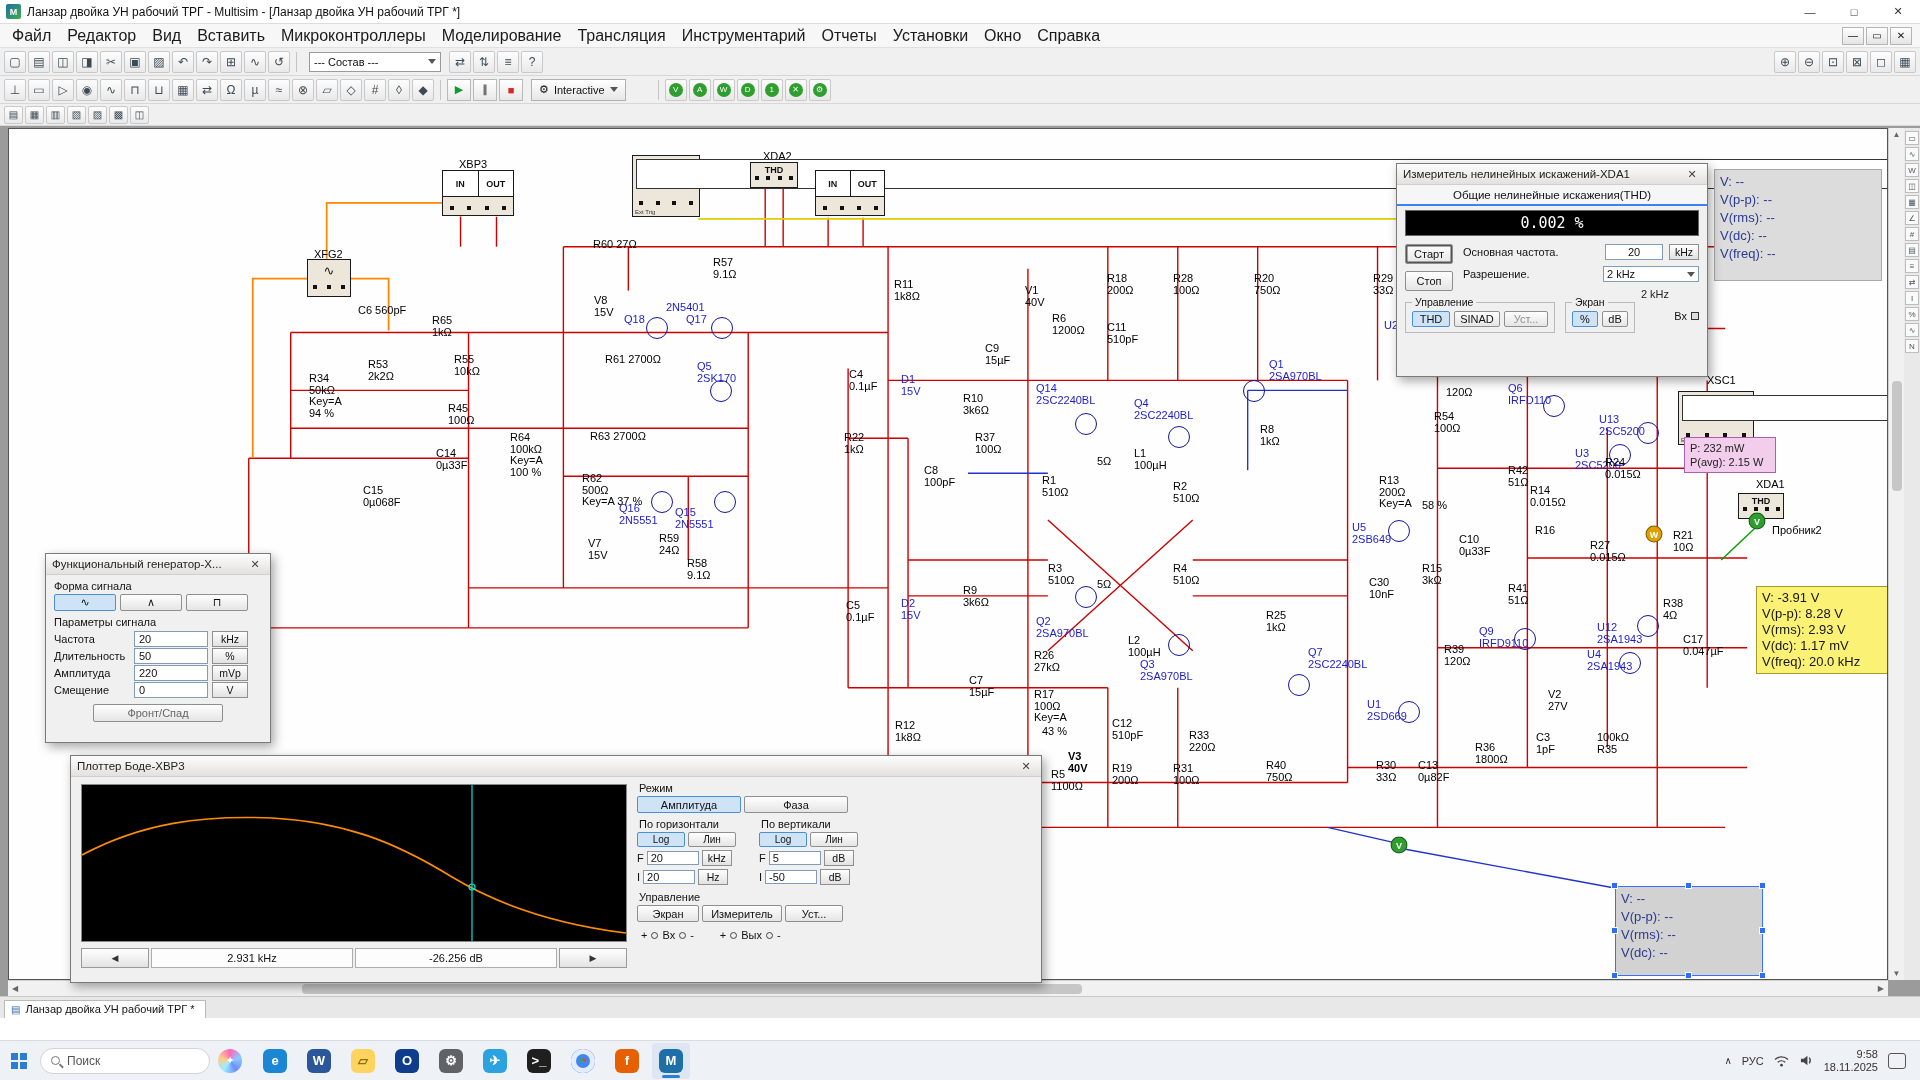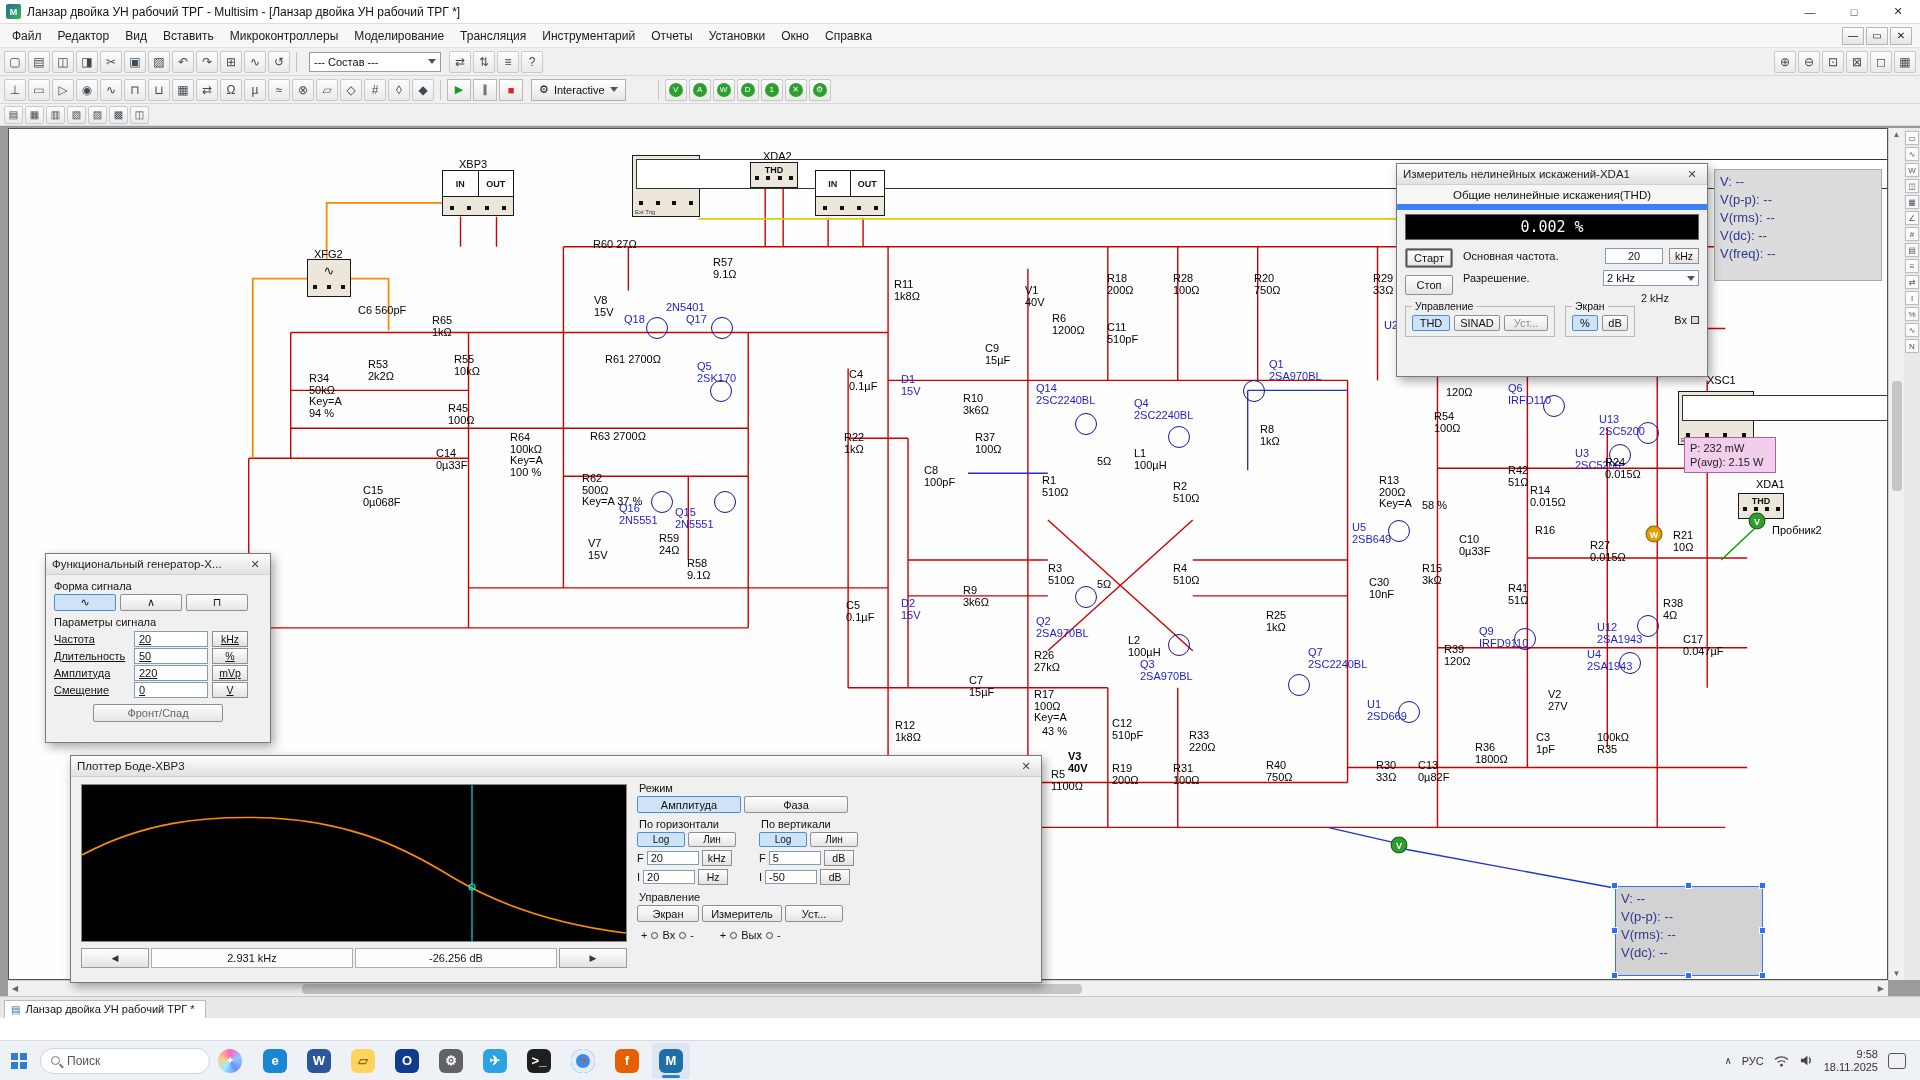--- a/index.html
+++ b/index.html
@@ -10,21 +10,21 @@
   
   .titlebar { height:24px; display:flex; align-items:center; background:#ffffff; border-bottom:1px solid #dcdcdc; padding-left:6px; gap:6px; }
   .app-ico { width:15px; height:15px; background:linear-gradient(135deg,#1d6fa5,#3fae49); border-radius:2px; display:inline-flex; align-items:center; justify-content:center; color:#fff; font-size:9px; font-weight:bold; }
   .tb-title { font-size:12px; color:#111; white-space:nowrap; }
   .wbtns { margin-left:auto; display:flex; height:100%; }
   .wbtn { width:44px; display:flex; align-items:center; justify-content:center; font-size:11px; color:#333; }
 
   
   .menubar { height:24px; display:flex; align-items:center; background:#f7f7f7; border-bottom:1px solid #e0e0e0; padding:0 4px; }
   .menu-items { display:flex; }
-  .menu-item { padding:3px 8px; font-size:12px; color:#1a1a1a; cursor:default; }
+  .menu-item { padding:3px 8px; font-size:16px; color:#1a1a1a; cursor:default; }
   .mdi-btns { margin-left:auto; display:flex; gap:2px; padding-right:4px; }
   .mdi-btn { width:22px; height:18px; border:1px solid #b5b5b5; background:linear-gradient(#fefefe,#e4e4e4); font-size:10px; display:flex; align-items:center; justify-content:center; }
 
   
   .toolbar { background:#f0f0f0; border-bottom:1px solid #d7d7d7; display:flex; align-items:center; padding:0 4px; gap:2px; }
   .toolbar.r1 { height:28px; }
   .toolbar.r2 { height:28px; }
   .toolbar.r3 { height:22px; }
   .tbi { width:22px; height:22px; border:1px solid #c9c9c9; background:linear-gradient(#fdfdfd,#e9e9e9); border-radius:2px; display:inline-flex; align-items:center; justify-content:center; font-size:12px; color:#3b4a55; flex:0 0 auto; }
   .r3 .tbi { width:19px; height:18px; font-size:10px; }
@@ -81,42 +81,42 @@
   .dlg-x { margin-left:auto; width:18px; text-align:center; font-size:11px; color:#444; }
   .btn { display:inline-flex; align-items:center; justify-content:center; border:1px solid #8f8f8f; background:linear-gradient(#fefefe,#e5e5e5); font-size:11px; padding:1px 6px; border-radius:2px; color:#111; }
   .btn.sel { background:#cfe3f7; border-color:#4a90d9; }
   .btn.focus { box-shadow:0 0 0 1.5px #555 inset; }
   .btn.dis { color:#909090; }
   .inp { display:inline-block; background:#fff; border:1px solid #7f9db9; font-size:11px; padding:1px 4px; min-width:40px; }
   .unitbox { display:inline-flex; align-items:center; justify-content:center; border:1px solid #8f8f8f; background:linear-gradient(#fefefe,#e2e2e2); font-size:10.5px; padding:1px 4px; min-width:30px; }
 
   
   .thd-dlg { left:1396px; top:37px; width:312px; height:214px; }
-  .thd-sub { text-align:center; font-size:11.5px; padding:4px 0 3px; border-bottom:6px solid #3b82f6; background:#f6f6f6; }
+  .thd-sub { text-align:center; font-size:11.5px; padding:4px 0 3px; border-bottom:2px solid #3b82f6; background:#f6f6f6; }
   .thd-disp { margin:4px 8px; height:26px; background:#000; color:#fff; font-family:"DejaVu Sans Mono", monospace; font-size:15px; display:flex; align-items:center; justify-content:center; border:1px solid #666; }
   .thd-mid { display:flex; padding:4px 8px 0; gap:10px; }
   .thd-btncol { display:flex; flex-direction:column; gap:7px; }
   .thd-btncol .btn { width:48px; height:20px; }
   .thd-fields { flex:1; font-size:11px; }
   .thd-row { display:flex; align-items:center; gap:6px; margin-bottom:6px; }
   .thd-row .lab { flex:1; }
   .combo2 { display:inline-flex; align-items:center; justify-content:space-between; background:#fff; border:1px solid #7f9db9; font-size:11px; padding:1px 3px; width:96px; }
   .thd-hint { text-align:right; padding-right:30px; font-size:11px; color:#222; }
   .thd-bottom { display:flex; gap:10px; padding:2px 8px 0; align-items:flex-start; }
   .grp { position:relative; border:1px solid #b9b9b9; padding:8px 6px 5px; display:flex; gap:4px; }
   .grp-lab { position:absolute; top:-7px; left:6px; background:#f0f0f0; padding:0 3px; font-size:10.5px; }
   .thd-in { margin-left:auto; display:flex; align-items:center; gap:4px; font-size:11px; padding-top:8px; }
   .term { width:8px; height:8px; border:1px solid #333; background:#ddd; display:inline-block; }
 
   
   .fg-dlg { left:45px; top:427px; width:226px; height:190px; }
   .fg-sec { font-size:11px; padding:5px 8px 2px; }
   .fg-waves { display:flex; gap:4px; padding:0 8px; }
   .fg-waves .btn { width:62px; height:17px; font-size:11px; }
-  .fg-row { display:flex; align-items:center; padding:1px 8px; gap:4px; font-size:11px; height:17px;text-decoration:underline; }
+  .fg-row { display:flex; align-items:center; padding:1px 8px; gap:4px; font-size:11px; height:17px; }
   .fg-row .lab { width:76px; }
   .fg-row .inp { width:74px; }
   .fg-row .unitbox { width:36px; }
   .fg-edge { display:flex; justify-content:center; padding-top:6px; }
   .fg-edge .btn { width:130px; height:18px; color:#666; }
 
   
   .bode-dlg { left:70px; top:629px; width:972px; height:228px; }
   .bode-plot { position:absolute; left:10px; top:28px; width:546px; height:158px; background:#000; border:1px solid #888; }
   .bode-bar { position:absolute; left:10px; top:192px; width:546px; height:20px; display:flex; gap:2px; }
@@ -632,20 +632,28 @@
           <div>V(dc): --</div>
           <div>V(freq): --</div>
         </div>
 
       <div class="pbox pink" style="left:1675px;top:308px;width:92px;height:36px;">
 
       <div>P: 232 mW</div>
           <div>P(avg): 2.15 W</div>
         </div>
 
+      <div class="pbox yellow" style="left:1747px;top:457px;width:138px;height:88px;">
+
+      <div>V: -3.91 V</div>
+          <div>V(p-p): 8.28 V</div>
+          <div>V(rms): 2.93 V</div>
+          <div>V(dc): 1.17 mV</div>
+          <div>V(freq): 20.0 kHz</div>
+        </div>
 
       <div class="pbox graysel" style="left:1606px;top:757px;width:148px;height:90px;">
 
       <div>V: --</div>
           <div>V(p-p): --</div>
           <div>V(rms): --</div>
           <div>V(dc): --</div>
         </div>
       <span class="hnd" style="left:1602px;top:753px;"></span>
       <span class="hnd" style="left:1750px;top:753px;"></span>

